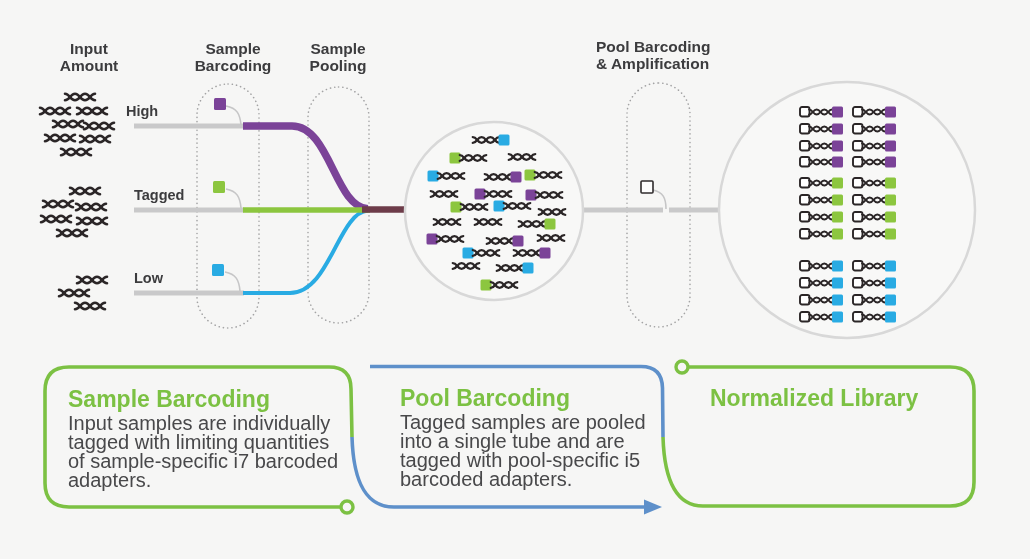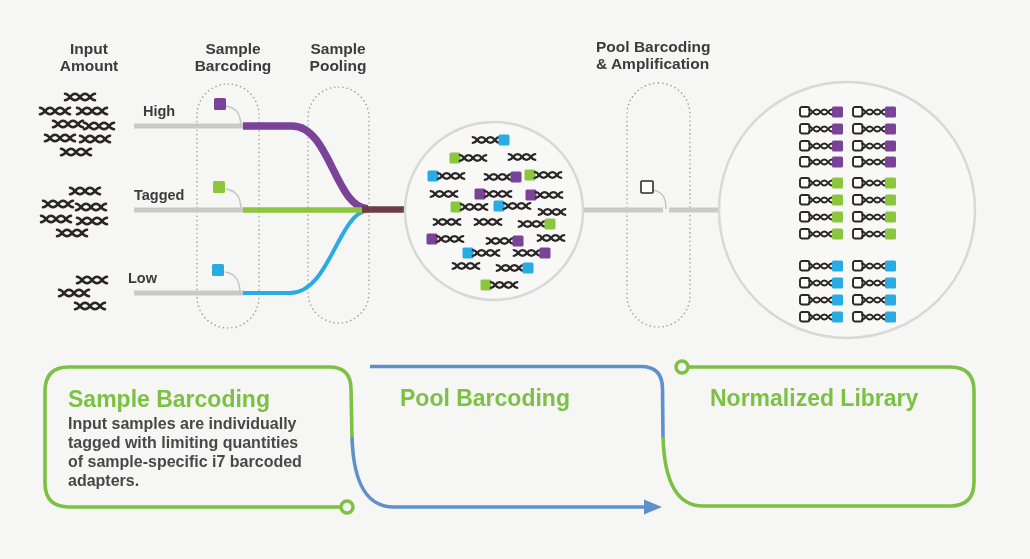--- a/index.html
+++ b/index.html
@@ -11,21 +11,21 @@
   html,body{margin:0;padding:0;background:var(--bg);}
   .stage{position:relative;width:1030px;height:559px;background:var(--bg);
          font-family:"Liberation Sans",sans-serif;overflow:hidden;padding-left:38px;}
   .stage svg{position:absolute;left:0;top:0;}
   .txt{position:absolute;}
   .hdr{font-weight:700;font-size:15.5px;line-height:17px;color:var(--textdark);
        white-space:pre-line;text-align:center;}
   .hdr.left{text-align:left;}
   .rowlabel{font-weight:600;font-size:14.5px;color:var(--textdark);}
   .callout-title{font-weight:700;font-size:23px;color:var(--headgreen);}
-  .callout-body{font-weight:700;font-size:16px;line-height:19px;color:var(--bodytext);
+  .callout-body{font-weight:400;font-size:20px;line-height:19px;color:var(--bodytext);
                 white-space:pre-line;}
   .pill{fill:none;stroke:var(--dotted);stroke-width:1.6;stroke-dasharray:0.1 4.2;stroke-linecap:round;}
   .grayline{fill:none;stroke:var(--grayline);stroke-width:5;}
   .arc{fill:none;stroke:#c6c6c7;stroke-width:1.6;}
   .bigcircle{fill:#f8f8f7;stroke:var(--circle);stroke-width:2.5;}
   .cg{fill:none;stroke:var(--bordergreen);stroke-width:3.6;}
   .cb{fill:none;stroke:var(--borderblue);stroke-width:3.6;}
 </style>
 </head>
 <body>
@@ -311,24 +311,28 @@
 
   <div class="txt hdr" style="left:44px;top:40px;width:90px;">Input
 Amount</div>
   <div class="txt hdr" style="left:188px;top:40px;width:90px;">Sample
 Barcoding</div>
   <div class="txt hdr" style="left:293px;top:40px;width:90px;">Sample
 Pooling</div>
   <div class="txt hdr left" style="left:596px;top:38px;width:150px;">Pool Barcoding
 &amp; Amplification</div>
 
-  <div class="txt rowlabel" style="left:143px;top:103px;">High</div>
+  <div class="txt rowlabel" style="left:126px;top:103px;">High</div>
   <div class="txt rowlabel" style="left:134px;top:187px;">Tagged</div>
-  <div class="txt rowlabel" style="left:128px;top:270px;">Low</div>
+  <div class="txt rowlabel" style="left:134px;top:270px;">Low</div>
 
   <div class="txt callout-title" style="left:68px;top:386px;">Sample Barcoding</div>
   <div class="txt callout-body" style="left:68px;top:414px;">Input samples are individually
 tagged with limiting quantities
 of sample-specific i7 barcoded
 adapters.</div>
   <div class="txt callout-title" style="left:400px;top:385px;">Pool Barcoding</div>
+  <div class="txt callout-body" style="left:400px;top:413px;">Tagged samples are pooled
+into a single tube and are
+tagged with pool-specific i5
+barcoded adapters.</div>
   <div class="txt callout-title" style="left:710px;top:385px;text-align:right;">Normalized Library</div>
 </div>
 
 </body></html>

